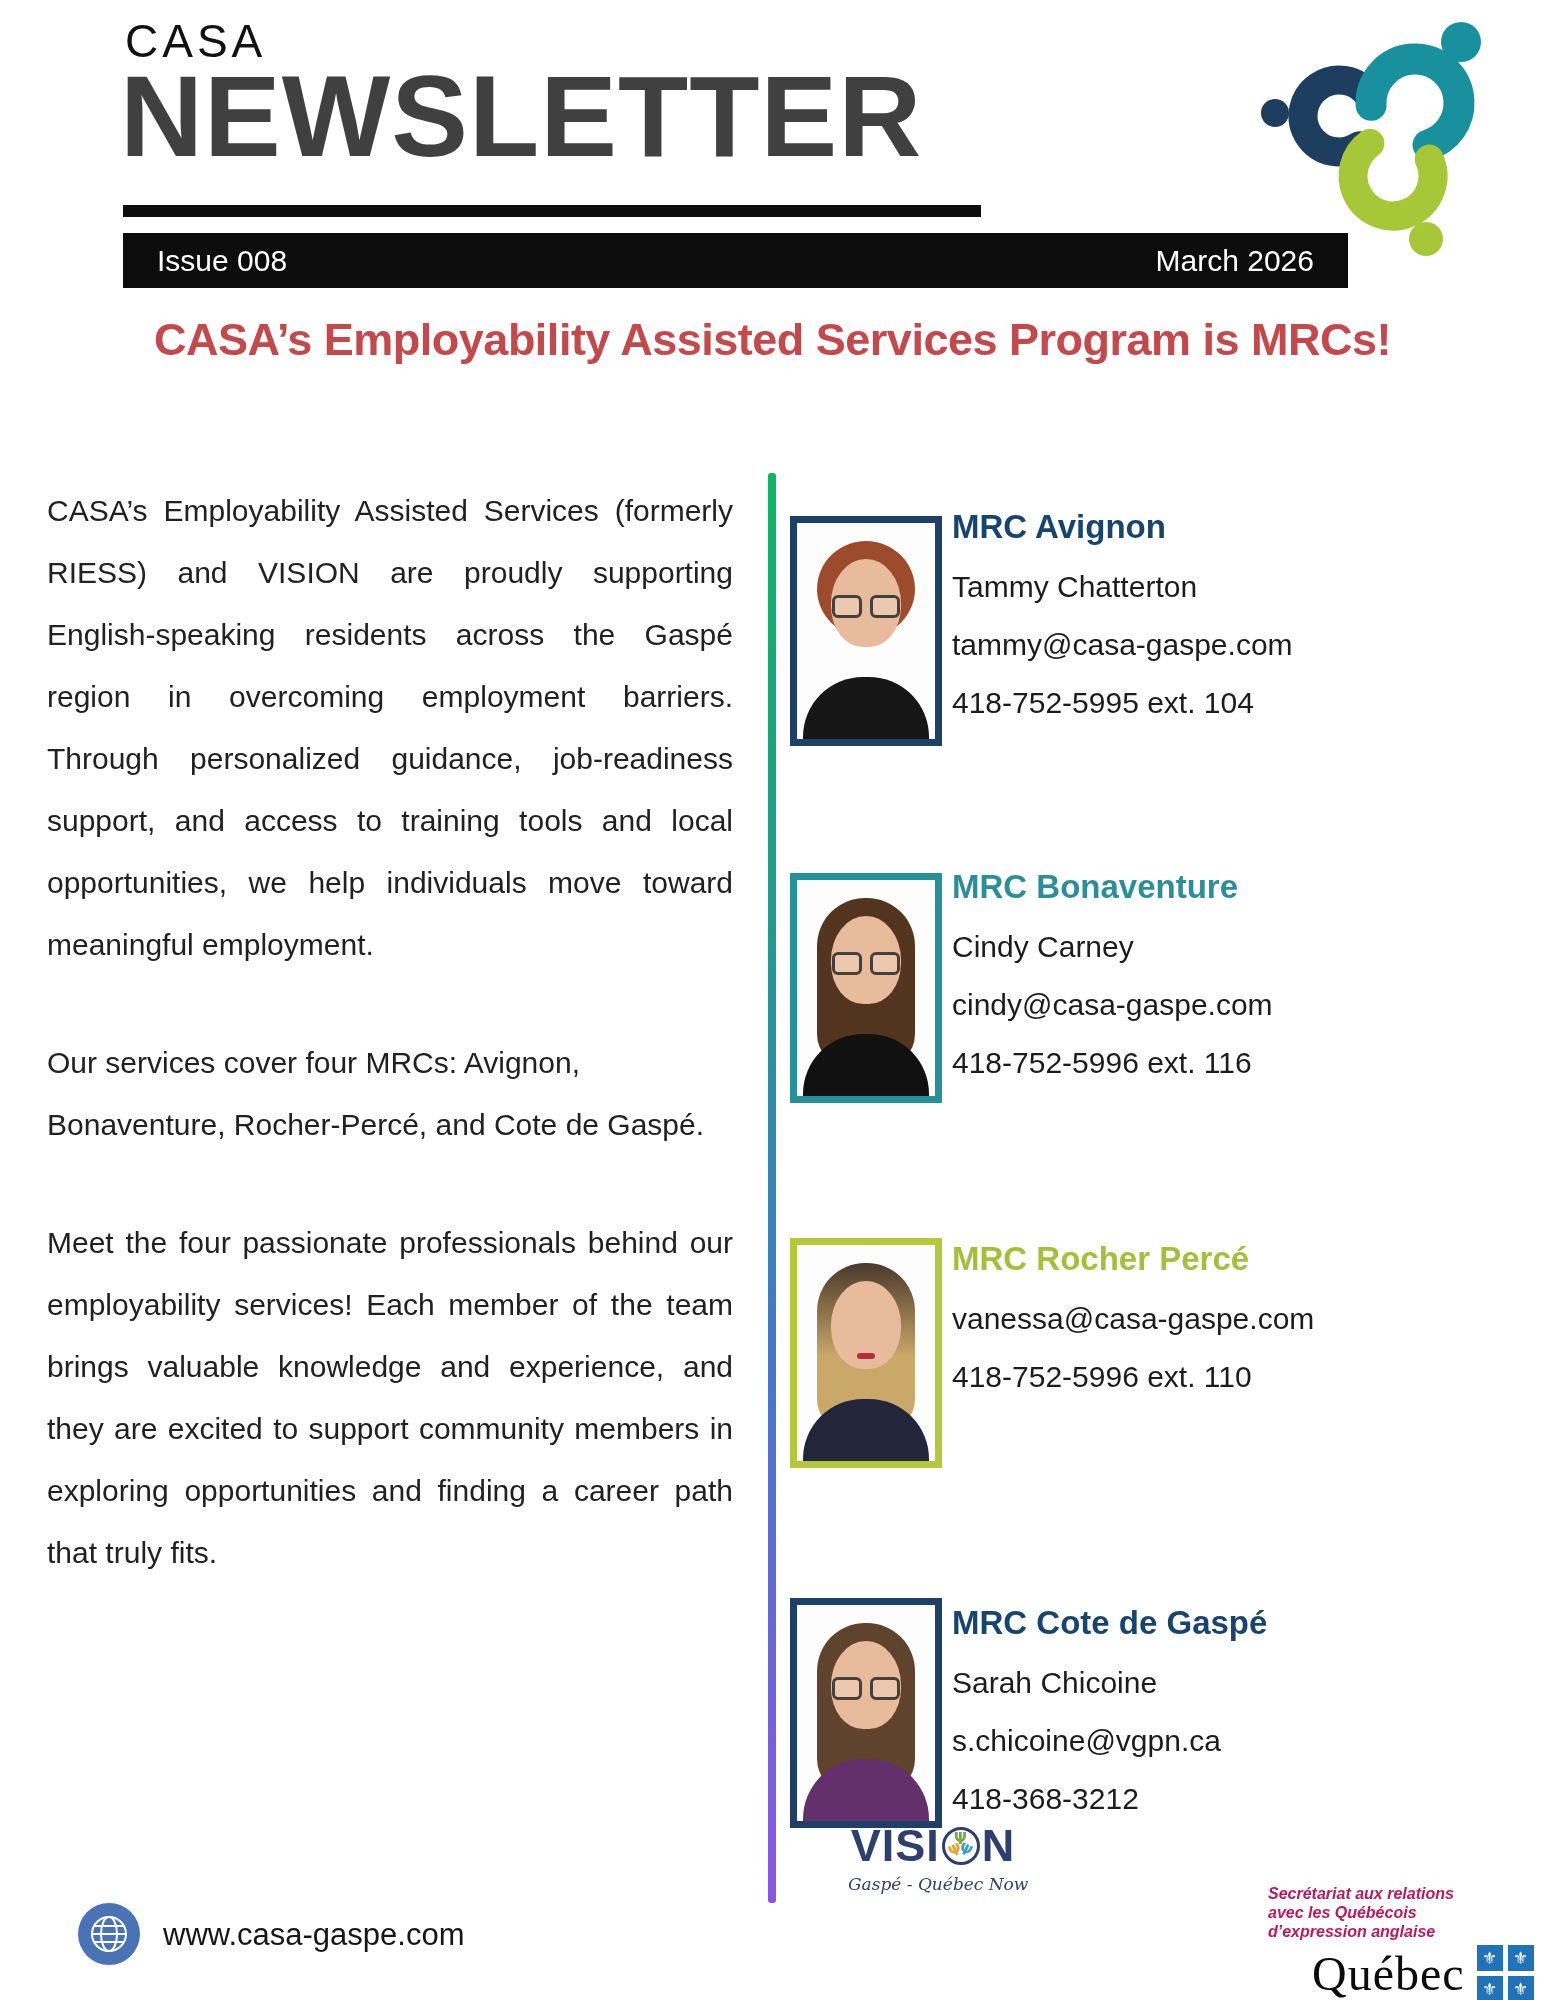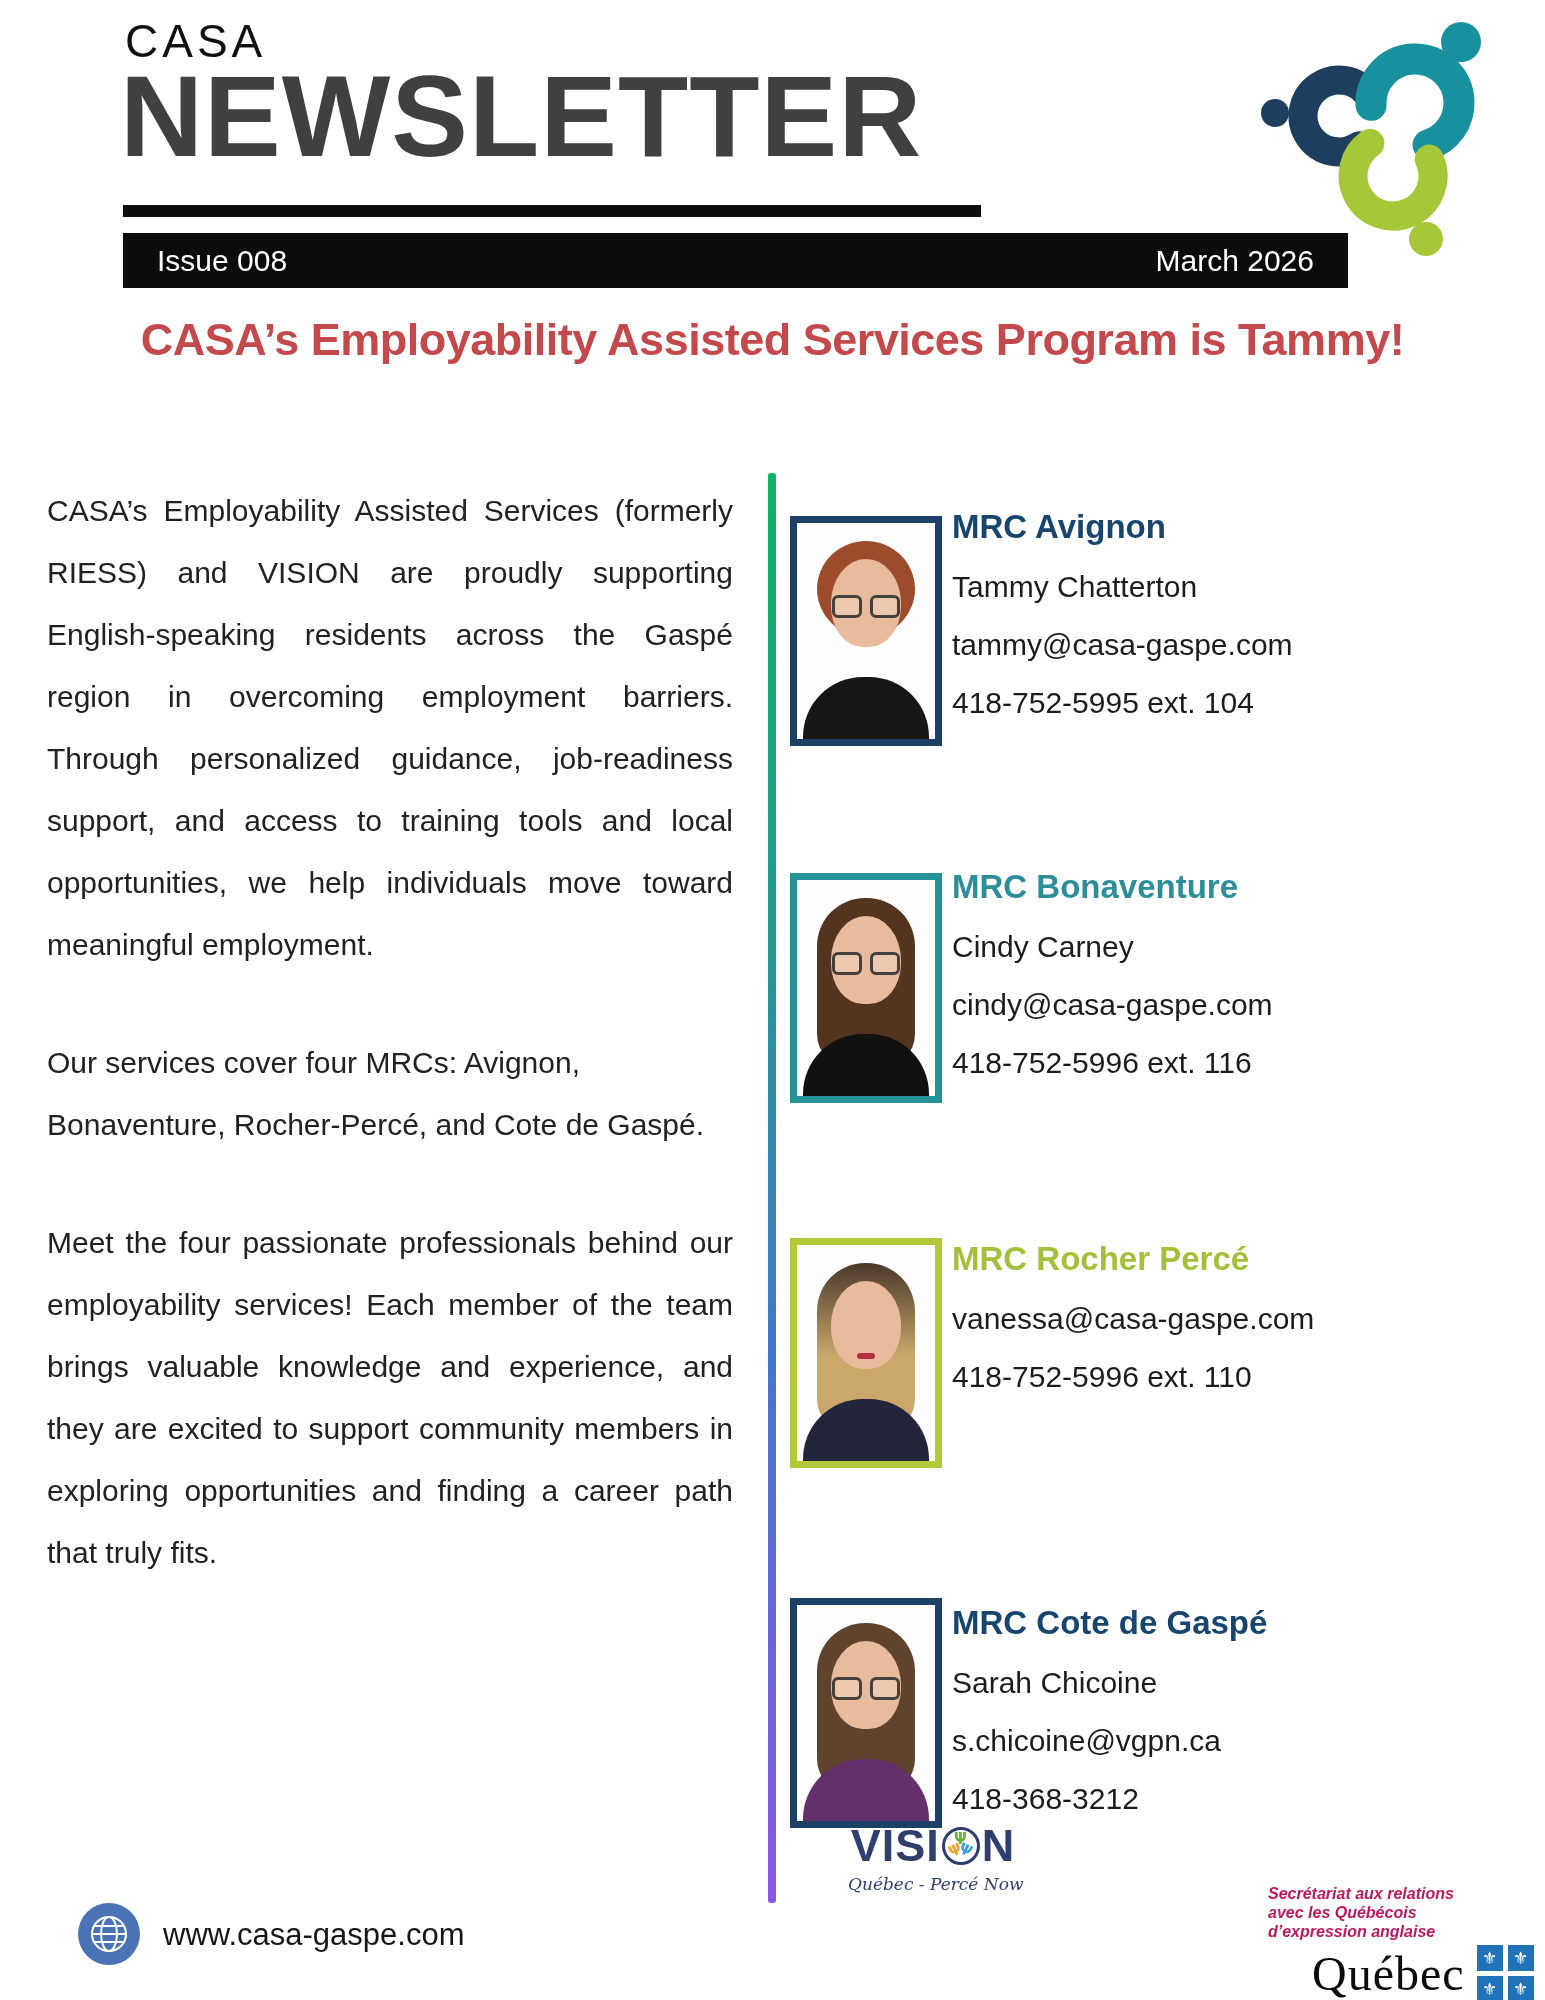--- a/index.html
+++ b/index.html
@@ -95,21 +95,21 @@
 
   <svg class="casa-logo" width="245" height="255" viewBox="0 0 245 255">
     <circle cx="20" cy="103" r="14" fill="#1d3e5e"></circle>
     <circle cx="84" cy="106" r="36" fill="none" stroke="#1d3e5e" stroke-width="29" stroke-linecap="round" stroke-dasharray="168 226" transform="rotate(56 84 106)"></circle>
     <circle cx="206" cy="32" r="20" fill="#19909e"></circle>
     <circle cx="160" cy="93" r="44" fill="none" stroke="#19909e" stroke-width="31" stroke-linecap="round" stroke-dasharray="196 276" transform="rotate(-183 160 93)"></circle>
     <circle cx="171" cy="229" r="17" fill="#a6c838"></circle>
     <circle cx="138" cy="166" r="40" fill="none" stroke="#a6c838" stroke-width="29" stroke-linecap="round" stroke-dasharray="181 251" transform="rotate(-25 138 166)"></circle>
   </svg>
 
-  <div class="headline">CASA’s Employability Assisted Services Program is Tammy!</div>
+  <div class="headline">CASA’s Employability Assisted Services Program is MRCs!</div>
 
   <div class="article">
     <p>CASA’s Employability Assisted Services (formerly RIESS) and VISION are proudly supporting English-speaking residents across the Gaspé region in overcoming employment barriers. Through personalized guidance, job-readiness support, and access to training tools and local opportunities, we help individuals move toward meaningful employment.</p>
     <p class="left">Our services cover four MRCs: Avignon, Bonaventure, Rocher-Percé, and Cote de Gaspé.</p>
     <p>Meet the four passionate professionals behind our employability services! Each member of the team brings valuable knowledge and experience, and they are excited to support community members in exploring opportunities and finding a career path that truly fits.</p>
   </div>
 
   <div class="divider"></div>
 
   <div class="card-photo b-navy" style="top:516px">
@@ -183,21 +183,21 @@
   <div class="vision">
     <div class="vision-word">
       <span>VISI</span>
       <span class="vision-o">
         <span class="vp-green">Ψ</span>
         <span class="vp-orange">Ψ</span>
         <span class="vp-blue">Ψ</span>
       </span>
       <span>N</span>
     </div>
-    <div class="vision-tagline">Québec - Percé Now</div>
+    <div class="vision-tagline">Gaspé - Québec Now</div>
   </div>
 
   <svg class="site-icon" width="62" height="62" viewBox="0 0 62 62">
     <circle cx="31" cy="31" r="31" fill="#4a73b5"></circle>
     <g fill="none" stroke="#ffffff" stroke-width="2">
       <circle cx="31" cy="31" r="17"></circle>
       <ellipse cx="31" cy="31" rx="8" ry="17"></ellipse>
       <line x1="14" y1="31" x2="48" y2="31"></line>
       <line x1="16" y1="23" x2="46" y2="23"></line>
       <line x1="16" y1="39" x2="46" y2="39"></line>

